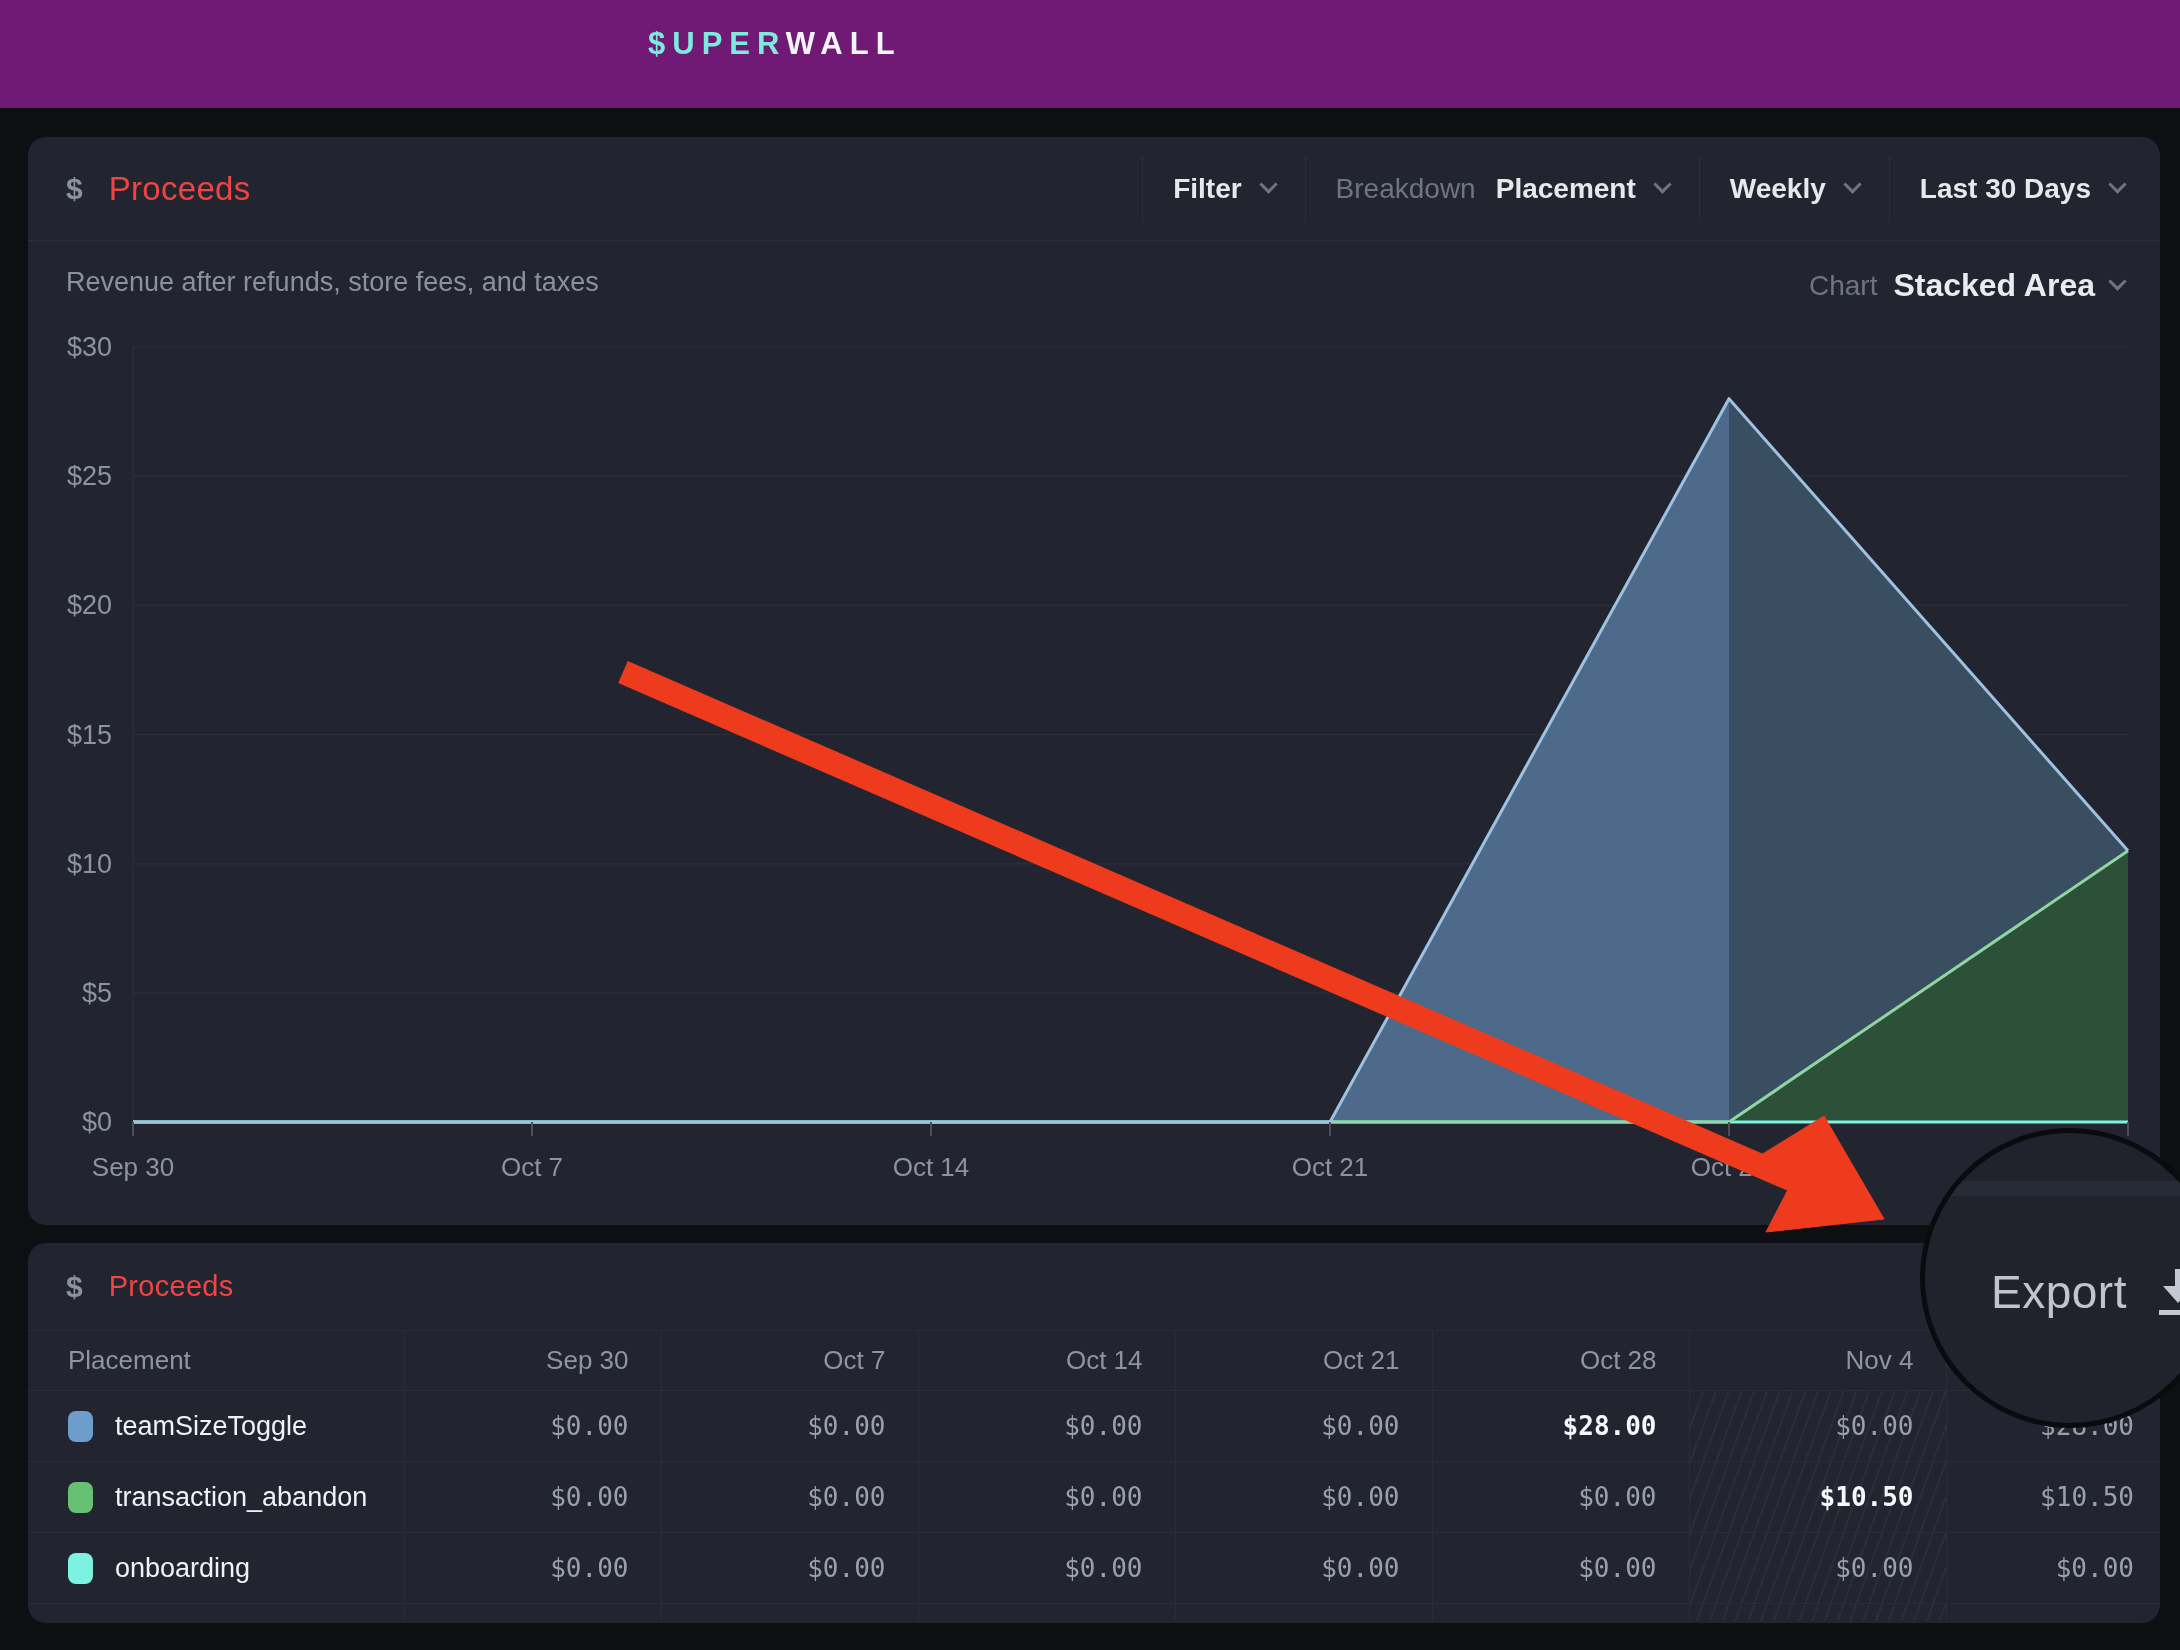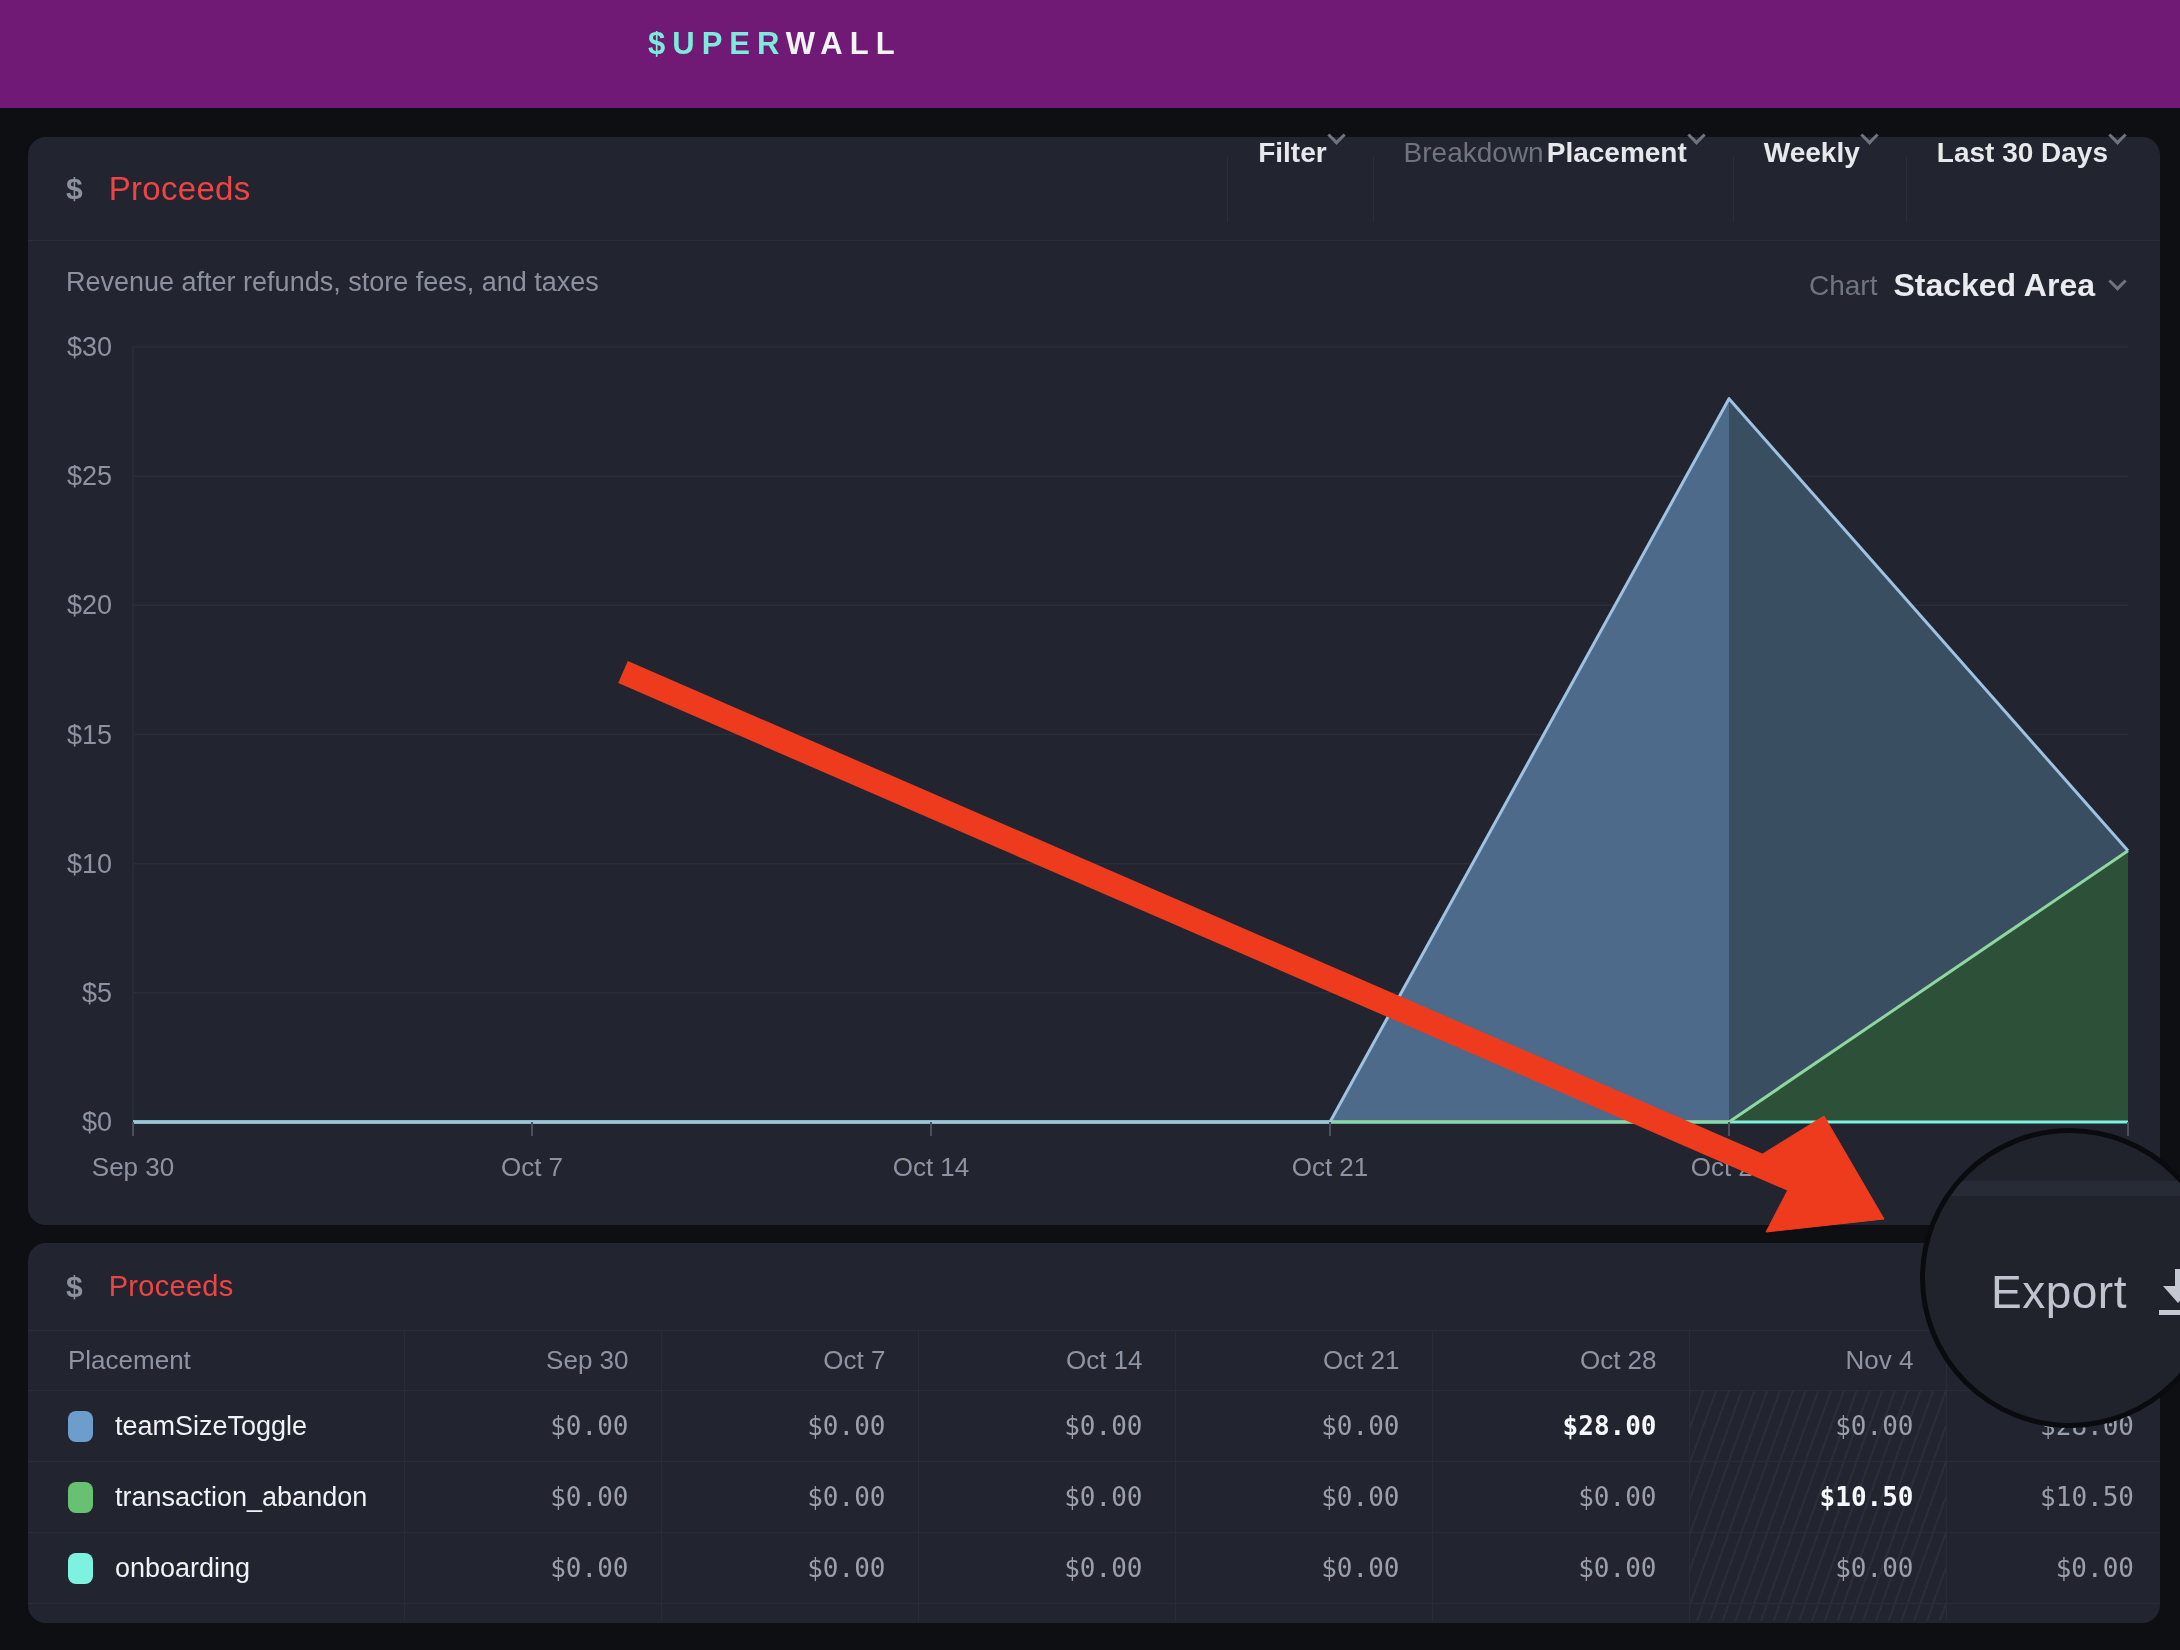--- a/index.html
+++ b/index.html
@@ -19,21 +19,21 @@
   #panel-chart { top:137px; height:1088px; }
   #panel-table { top:1243px; height:380px; }
 
   .panel-header { display:flex; align-items:center; justify-content:space-between;
                   height:104px; padding:0 36px 0 38px; border-bottom:1px solid #2b2f3a; }
   .ph-left { display:flex; align-items:center; gap:26px; }
   .dollar-ic { color:#8b919e; font-size:30px; font-weight:600; }
   .panel-title { color:#ef4444; font-size:33px; font-weight:400; letter-spacing:.3px; }
 
   .controls { display:flex; align-items:center; height:100%; }
-  .ctrl { display:flex; gap:3px; padding:0 30px; height:100%; cursor:pointer; }
+  .ctrl { display:flex; align-items:center; gap:20px; padding:0 30px; height:100%; cursor:pointer; }
   .ctrl .lbl { color:#e6e8ec; font-size:28px; font-weight:600; }
   .ctrl .dimlbl { color:#6f7580; font-size:28px; font-weight:400; }
   .vdiv { width:1px; height:66px; background:#2b2f3a; }
   .chev { width:13px; height:13px; border-right:3px solid #6e7480; border-bottom:3px solid #6e7480;
           transform:rotate(45deg); margin-top:-8px; }
 
   .subrow { display:flex; justify-content:space-between; padding:26px 36px 0 38px; }
   .subtitle { color:#8b919e; font-size:27px; }
   .charttype { display:flex; align-items:center; gap:16px; cursor:pointer; }
   .charttype .dimlbl { color:#6f7580; font-size:28px;margin-left:35px; }

